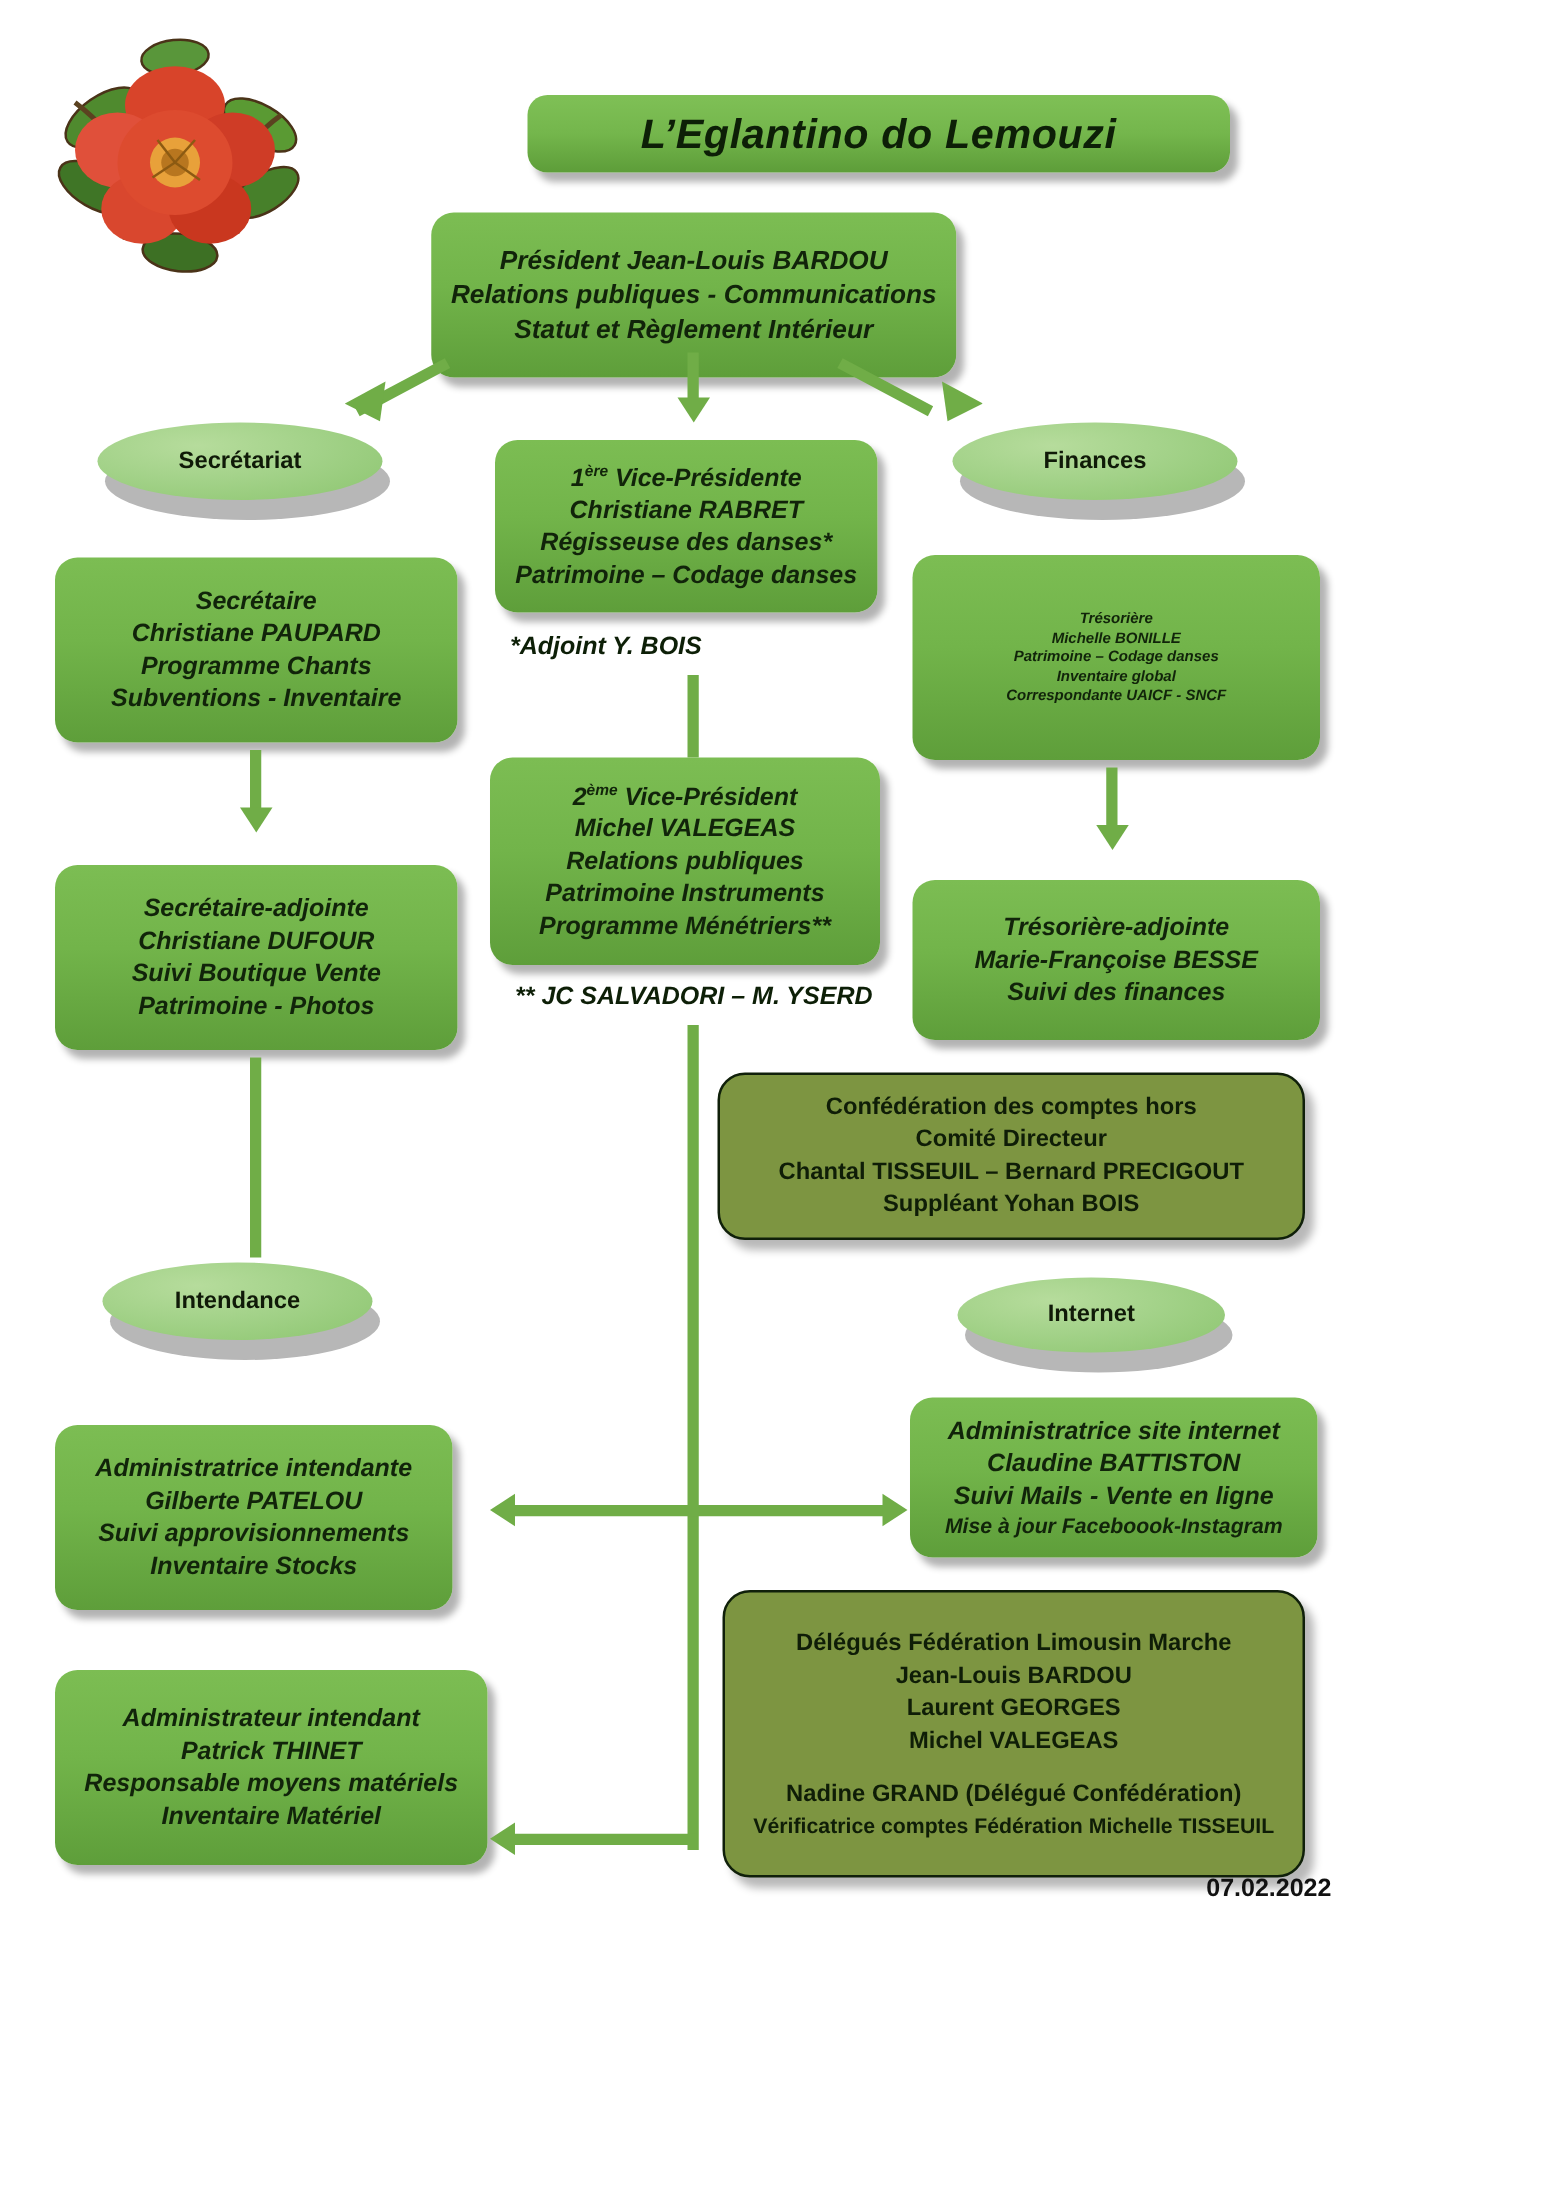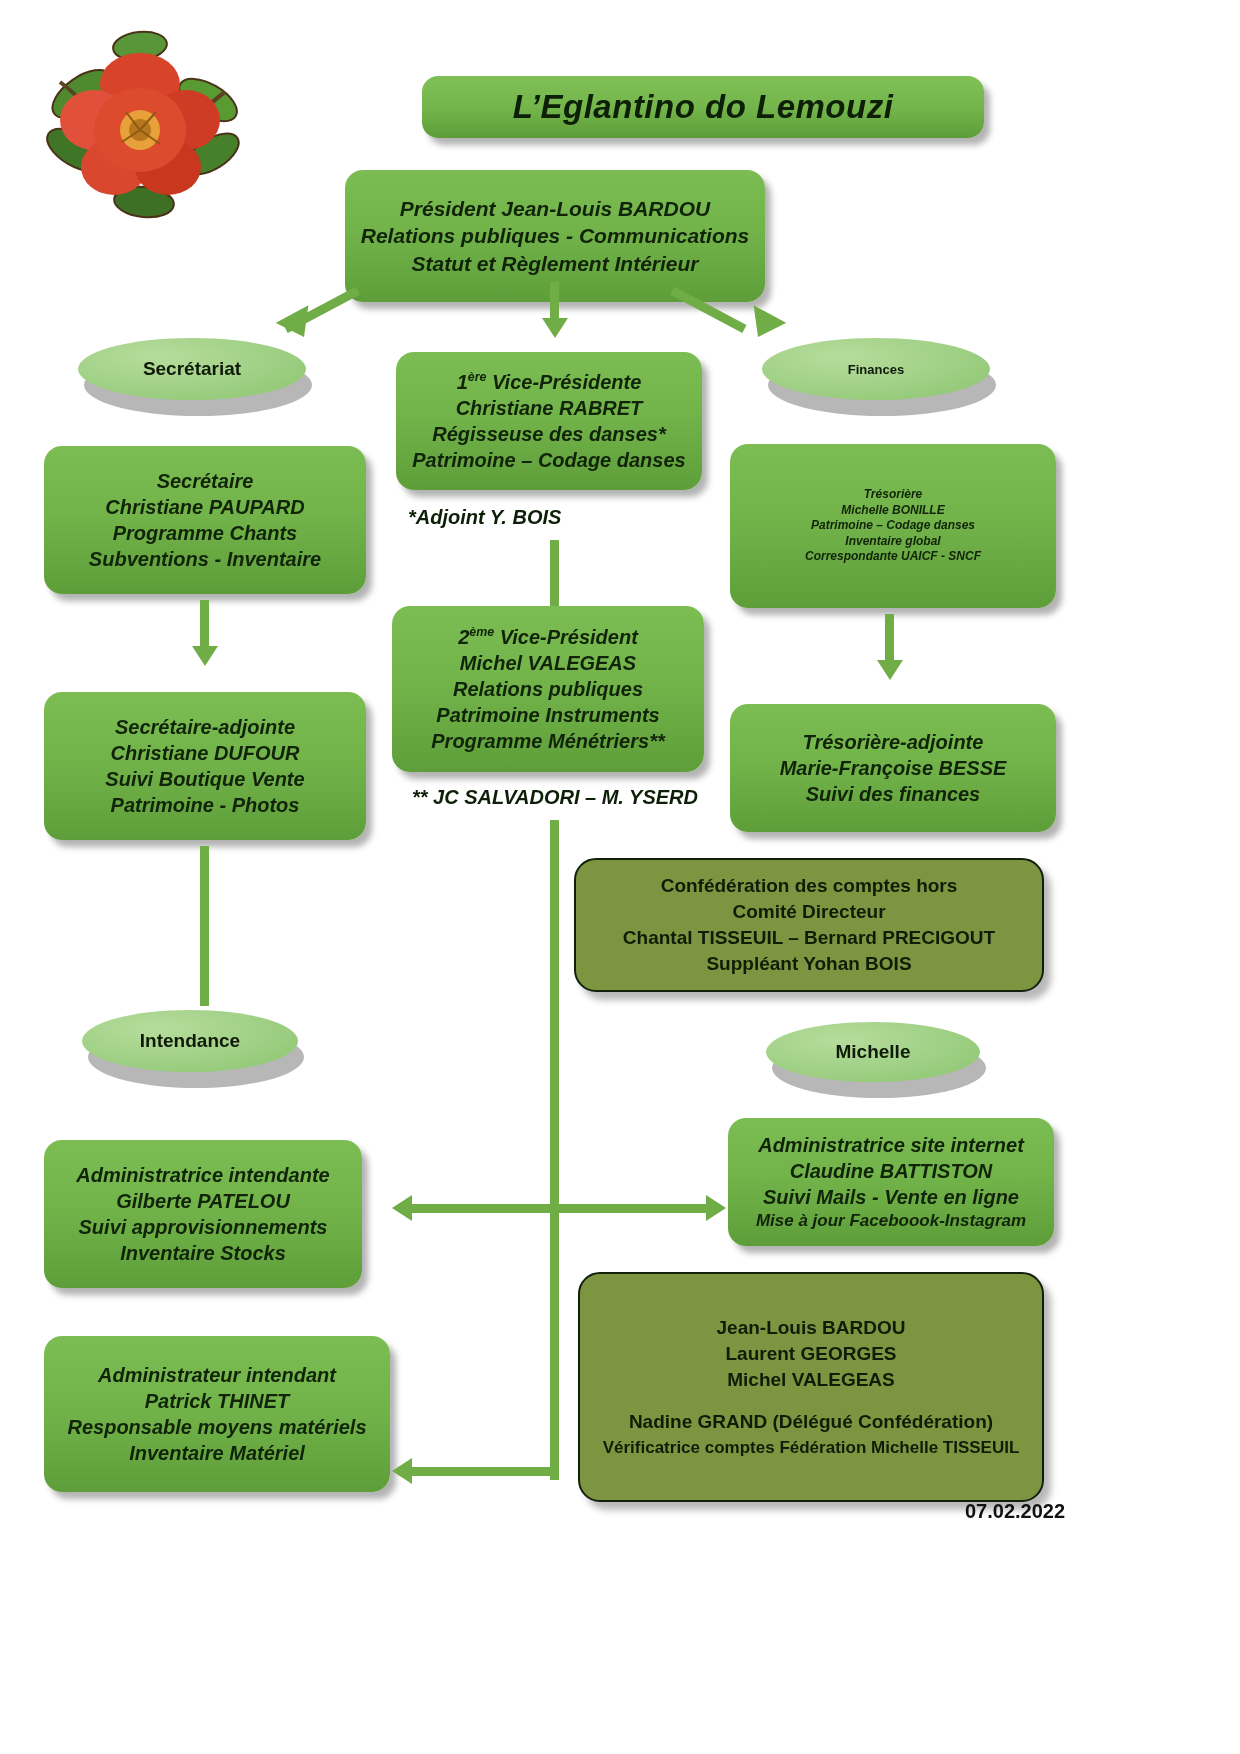--- a/index.html
+++ b/index.html
@@ -180,21 +180,21 @@
 
   <div class="ell-wrap" style="left:78px; top:338px; width:228px; height:62px;">
     <div class="ell-shadow"></div>
     <div class="ell" style="font-size:19px;">
       <span>Secrétariat</span>
     </div>
   </div>
 
   <div class="ell-wrap" style="left:762px; top:338px; width:228px; height:62px;">
     <div class="ell-shadow"></div>
-    <div class="ell" style="font-size:13px;">
+    <div class="ell" style="font-size:19px;">
       <span>Finances</span>
     </div>
   </div>
 
   <div class="gbox" style="left:396px; top:352px; width:306px; height:138px; font-size:20px;">
     <span class="ln">
       <span>1</span><sup style="font-size:0.62em;">ère</sup><span> Vice-Présidente</span>
     </span>
     <span class="ln">Christiane RABRET</span>
     <span class="ln">Régisseuse des danses*</span>
@@ -265,21 +265,21 @@
   <div class="ell-wrap" style="left:82px; top:1010px; width:216px; height:62px;">
     <div class="ell-shadow"></div>
     <div class="ell" style="font-size:19px;">
       <span>Intendance</span>
     </div>
   </div>
 
   <div class="ell-wrap" style="left:766px; top:1022px; width:214px; height:60px;">
     <div class="ell-shadow"></div>
     <div class="ell" style="font-size:19px;">
-      <span>Michelle</span>
+      <span>Internet</span>
     </div>
   </div>
 
   <div class="gbox" style="left:44px; top:1140px; width:318px; height:148px; font-size:20px;">
     <span class="ln">Administratrice intendante</span>
     <span class="ln">Gilberte PATELOU</span>
     <span class="ln">Suivi approvisionnements</span>
     <span class="ln">Inventaire Stocks</span>
   </div>
 
@@ -295,20 +295,21 @@
   <div class="arr-right" style="left:706px; top:1195px;"></div>
 
   <div class="gbox" style="left:728px; top:1118px; width:326px; height:128px; font-size:20px;">
     <span class="ln">Administratrice site internet</span>
     <span class="ln">Claudine BATTISTON</span>
     <span class="ln">Suivi Mails - Vente en ligne</span>
     <span class="ln" style="font-size:17px;">Mise à jour Faceboook-Instagram</span>
   </div>
 
   <div class="obox" style="left:578px; top:1272px; width:466px; height:230px; font-size:19px;">
+    <span class="ln">Délégués Fédération Limousin Marche</span>
     <span class="ln">Jean-Louis BARDOU</span>
     <span class="ln">Laurent GEORGES</span>
     <span class="ln">Michel VALEGEAS</span>
     <span class="ln" style="height:16px;"></span>
     <span class="ln">Nadine GRAND (Délégué Confédération)</span>
     <span class="ln" style="font-size:17px;">Vérificatrice comptes Fédération Michelle TISSEUIL</span>
   </div>
 
   <div class="hline" style="left:412px; top:1467px; width:146px; height:9px;"></div>
   <div class="arr-left" style="left:392px; top:1458px;"></div>

